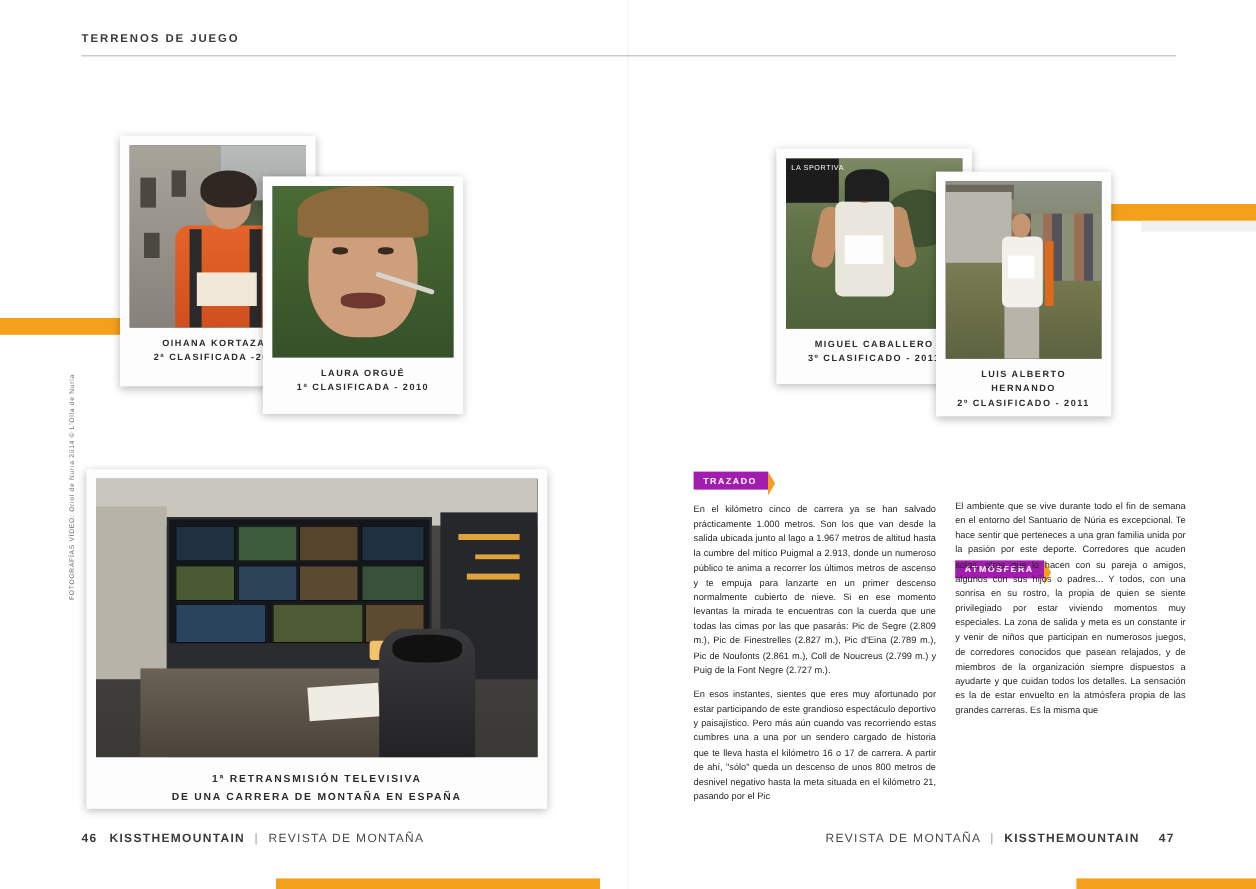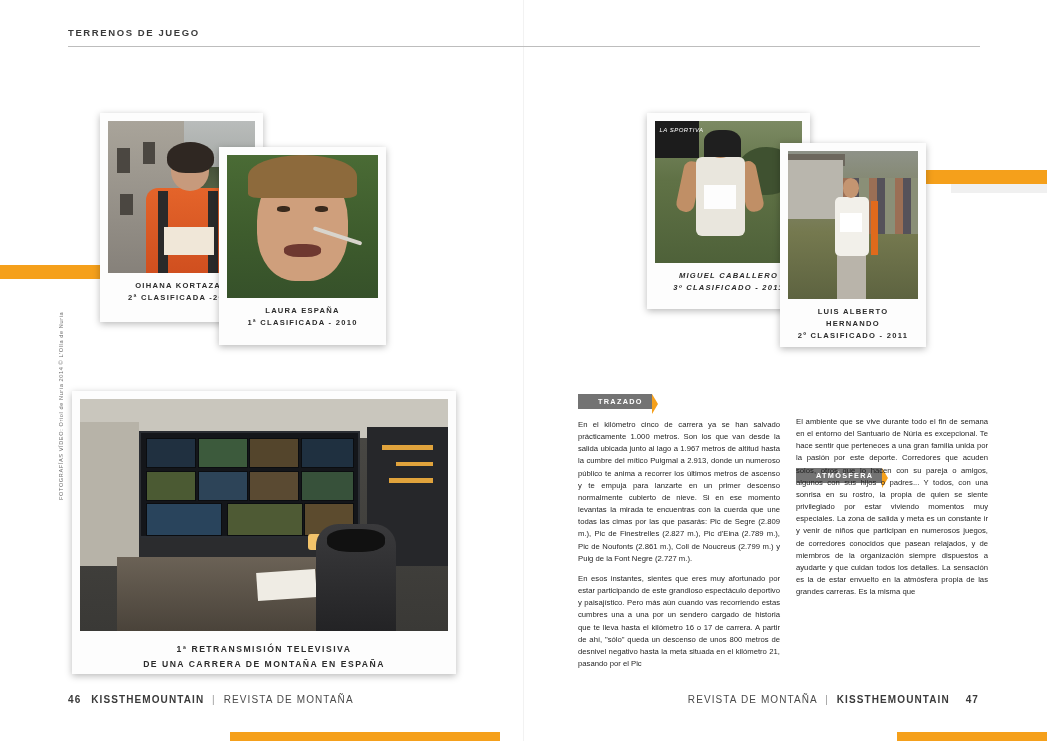--- a/index.html
+++ b/index.html
@@ -50,21 +50,21 @@
     line-height:1.55;
     padding:7px 2px 9px 2px;
     font-weight:bold;
   }
 
   
   #p1{left:100px;top:113px;width:163px;height:209px;}
   #p1 .photo{height:152px;}
   #p2{left:219px;top:147px;width:167px;height:198px;}
   #p2 .photo{height:143px;}
-  #p3{left:647px;top:113px;width:163px;height:196px;font-style:italic;}
+  #p3{left:647px;top:124px;width:163px;height:196px;}
   #p3 .photo{height:142px;}
   #p4{left:780px;top:143px;width:146px;height:204px;}
   #p4 .photo{height:148px;}
 
   
   .ph{position:absolute;inset:0;}
   
   .ph1{background:
       linear-gradient(180deg,#8b8c8a 0%,#9a9b96 40%,#7f8078 100%);}
   .ph1 .bldg{position:absolute;left:0;top:0;width:52%;height:100%;
@@ -158,26 +158,26 @@
     line-height:1.58;
     color:#1f1f1f;
     text-align:justify;
   }
   #colA{left:578px;top:419px;width:202px;}
   #colB{left:796px;top:390px;width:192px;}
   .col p{margin:0 0 8px 0;}
 
   .sectag{
     display:inline-block;
-    background:#737373;
+    background:#a21caf;
     color:#ffffff;
     font-size:7.3px;
     font-weight:bold;
     letter-spacing:1.3px;
-    padding:3px 9px 3px 20px;
+    padding:3px 9px 3px 8px;
     position:relative;
     margin-bottom:9px;
   }
   .sectag::after{
     content:"";position:absolute;right:-6px;top:0;
     border-top:10.5px solid transparent;
     border-bottom:10.5px solid transparent;
     border-left:6px solid #f5a01b;
   }
   .tag-wrap{position:absolute;}
@@ -240,21 +240,21 @@
       <div class="ph ph2">
         <div class="face"></div>
         <div class="hair"></div>
         <div class="eyeL"></div>
         <div class="eyeR"></div>
         <div class="mouth"></div>
         <div class="mic"></div>
       </div>
     </div>
     <div class="cap">
-      <div>LAURA ESPAÑA</div>
+      <div>LAURA ORGUÉ</div>
       <div>1ª CLASIFICADA - 2010</div>
     </div>
   </div>
 
   <div class="polaroid" id="p3">
     <div class="photo">
       <div class="ph ph3">
         <div class="hill"></div>
         <div class="bush"></div>
         <div class="banner"></div>

